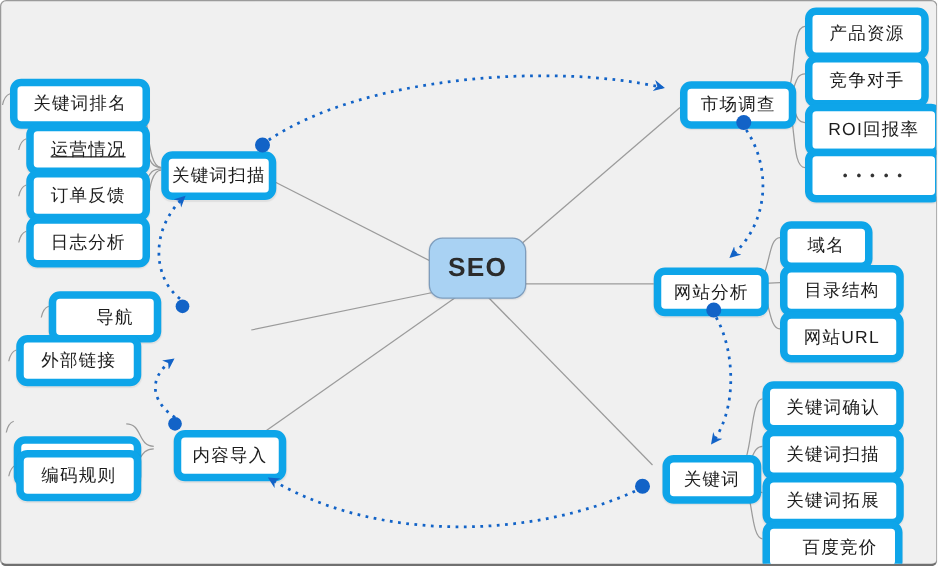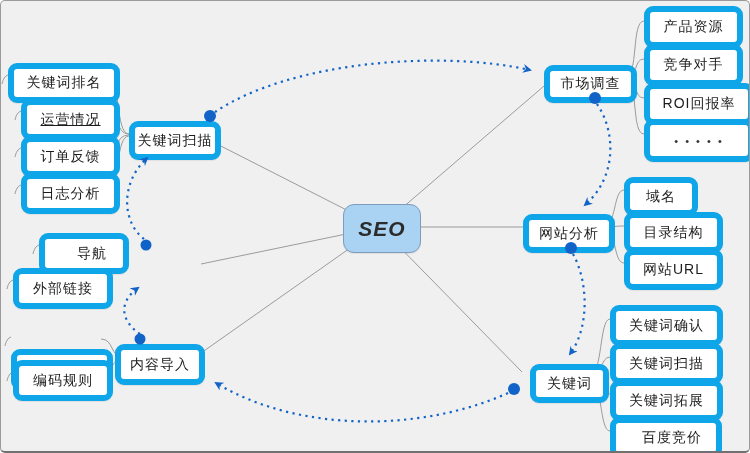--- a/index.html
+++ b/index.html
@@ -17,26 +17,26 @@
     background:#ffffff;border:6px solid #0ea5e9;border-radius:9px;
     font-size:14px;color:#1c1c1c;letter-spacing:1px;white-space:nowrap;
     box-shadow:0 1px 1px rgba(0,0,0,0.07);cursor:default;
   }
   .center{
     background:#a9d2f3;border:1px solid #7e9dbd;border-radius:11px;
     font-size:21px;font-weight:bold;color:#2b2b2b;letter-spacing:1px;
   }
   .dotsbox{font-size:11px;letter-spacing:2px;color:#333;}
   
-  .p-seo{left:342px;top:203px;width:76px;height:47px;font-style:italic;}
+  .p-seo{left:342px;top:189px;width:76px;height:47px;}
   .p-monitor{left:128px;top:120px;width:80px;height:27px;}
   .p-market{left:543px;top:64px;width:81px;height:26px;}
   .p-siteana{left:522px;top:213px;width:80px;height:27px;}
   .p-linkbuild{left:121px;top:249px;width:79px;height:28px;}
-  .p-content{left:114px;top:343px;width:78px;height:29px;font-family:Liberation Mono, monospace;}
+  .p-content{left:138px;top:343px;width:78px;height:29px;font-family:Liberation Mono, monospace;}
   .p-keywords{left:491px;top:363px;width:67px;height:27px;margin-left:38px;}
   .p-a1{left:7px;top:62px;width:100px;height:28px;}
   .p-a2{left:20px;top:98px;width:87px;height:29px;text-decoration:underline;}
   .p-a3{left:20px;top:135px;width:87px;height:29px;}
   .p-a4{left:20px;top:172px;width:87px;height:29px;}
   .p-b1{left:38px;top:232px;width:62px;height:29px;padding-left:16px;}
   .p-b2{left:12px;top:267px;width:88px;height:29px;}
   .p-c1{left:10px;top:324px;width:90px;height:29px;margin-top:24px;}
   .p-c2{left:12px;top:359px;width:88px;height:29px;}
   .p-d1{left:643px;top:5px;width:87px;height:30px;}

